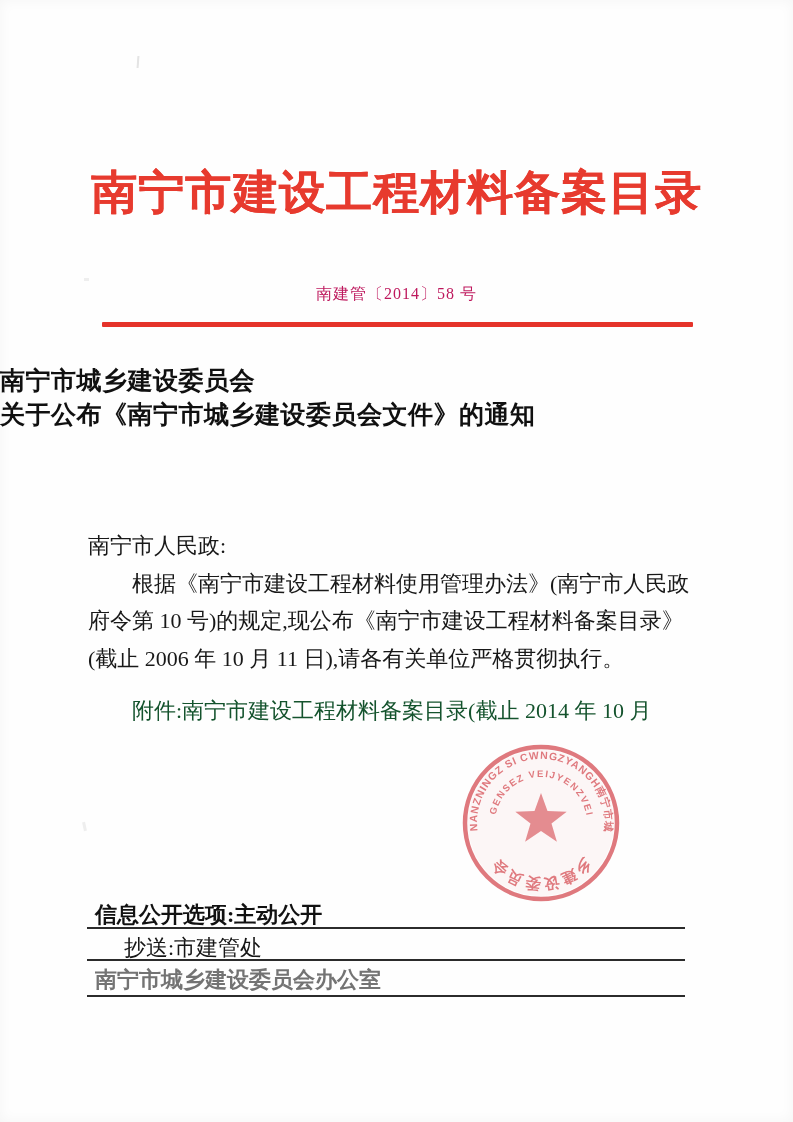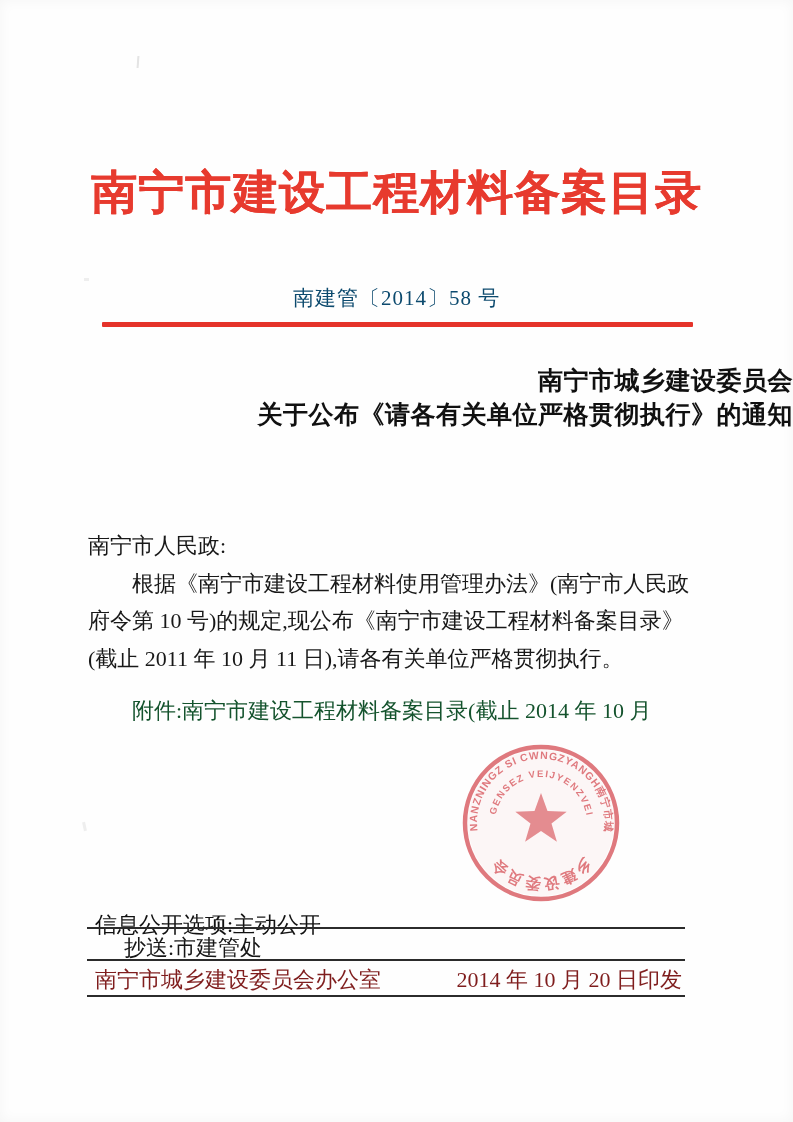--- a/index.html
+++ b/index.html
@@ -15,30 +15,30 @@
   
   .banner-title{
     position:absolute;top:162px;left:0;width:100%;
     text-align:center;
     font-size:46px;font-weight:bold;letter-spacing:1px;
     color:#e73a2e;
     text-shadow:0.5px 0 0 #e73a2e;
   }
   .doc-number{
     position:absolute;top:284px;left:0;width:100%;
-    text-align:center;font-size:21px;letter-spacing:1px;color:#0c4a6e;
+    text-align:center;font-size:16px;letter-spacing:1px;color:#be185d;
   }
   .red-divider{
     position:absolute;top:322px;left:102px;width:591px;height:5px;
     background:#e5332a;border-radius:1px;
   }
   
   .doc-title{
     position:absolute;top:364px;left:0;width:100%;
-    text-align:right;font-size:25px;font-weight:bold;color:#101010;
+    text-align:left;font-size:25px;font-weight:bold;color:#101010;
     line-height:34px;letter-spacing:0.5px;
   }
   .date-note{
     position:absolute;top:466px;left:0;width:100%;
     text-align:center;font-size:20px;letter-spacing:1px;color:#222;
   }
   
   .body-block{
     position:absolute;top:527px;left:88px;width:612px;
     font-size:22px;line-height:37.5px;color:#181818;
@@ -55,33 +55,33 @@
     z-index:1;
   }
   .seal-text{fill:#d95d63;font-family:"Liberation Sans","DejaVu Sans",sans-serif;font-weight:bold;}
   .signature-date{
     position:absolute;left:468px;top:841px;
     font-size:22px;letter-spacing:1.5px;color:#111;z-index:2;
   }
   
   .footer-disclosure{
     position:absolute;left:95px;top:900px;
-    font-size:22px;font-weight:normal;color:#111;z-index:2;margin-top:10px;
+    font-size:22px;font-weight:bold;color:#111;z-index:2;
   }
   .sep{position:absolute;left:87px;width:598px;height:2px;background:#2b2b2b;z-index:2;}
   .sep1{top:927px;}
   .sep2{top:959px;}
   .sep3{top:995px;}
   .footer-cc{
     position:absolute;left:112px;top:933px;font-size:22px;color:#161616;z-index:2;margin-left:12px;
   }
   .footer-office-row{
     position:absolute;left:95px;top:965px;width:587px;
     display:flex;justify-content:space-between;align-items:flex-start;
-    font-size:22px;color:#7f1d1d;z-index:2;
+    font-size:22px;color:#737373;z-index:2;font-weight:bold;
   }
   
   .artifact{position:absolute;background:#c9c9c9;opacity:0.5;}
   .a1{left:137px;top:56px;width:2px;height:12px;transform:rotate(4deg);}
   .a2{left:84px;top:278px;width:5px;height:3px;opacity:0.3;}
   .a3{left:83px;top:822px;width:3px;height:9px;opacity:0.3;transform:rotate(-12deg);}
 </style>
 </head>
 <body>
 
@@ -90,28 +90,28 @@
   <div class="artifact a1"></div>
   <div class="artifact a2"></div>
   <div class="artifact a3"></div>
 
   <div class="banner-title">南宁市建设工程材料备案目录</div>
   <div class="doc-number">南建管〔2014〕58 号</div>
   <div class="red-divider"></div>
 
   <div class="doc-title">
     <div>南宁市城乡建设委员会</div>
-    <div>关于公布《请各有关单位严格贯彻执行》的通知</div>
+    <div>关于公布《南宁市城乡建设委员会文件》的通知</div>
   </div>
 
   <div class="body-block">
     <div>南宁市人民政:</div>
     <div class="indent">根据《南宁市建设工程材料使用管理办法》(南宁市人民政</div>
     <div>府令第 10 号)的规定,现公布《南宁市建设工程材料备案目录》</div>
-    <div>(截止 2011 年 10 月 11 日),请各有关单位严格贯彻执行。</div>
+    <div>(截止 2006 年 10 月 11 日),请各有关单位严格贯彻执行。</div>
   </div>
 
   <div class="attachment-block">
     <div class="indent">附件:南宁市建设工程材料备案目录(截止 2014 年 10 月</div>
   </div>
 
   <svg class="official-seal" viewBox="0 0 176 176" xmlns="http://www.w3.org/2000/svg">
     <circle cx="88" cy="88" r="73" fill="rgba(240,160,160,0.10)"></circle>
     <circle cx="88" cy="88" r="76" fill="none" stroke="#d95d63" stroke-width="4.5"></circle>
     <polygon points="88,58 94.5,76.1 113.7,76.7 98.5,88.4 103.9,106.8 88,96 72.1,106.8 77.5,88.4 62.3,76.7 81.5,76.1" fill="#d95d63" opacity="0.85"></polygon>
@@ -131,17 +131,16 @@
     </text>
   </svg>
 
 
   <div class="footer-disclosure">信息公开选项:主动公开</div>
   <div class="sep sep1"></div>
   <div class="footer-cc">抄送:市建管处</div>
   <div class="sep sep2"></div>
   <div class="footer-office-row">
     <span>南宁市城乡建设委员会办公室</span>
-    <span>2014 年 10 月 20 日印发</span>
   </div>
   <div class="sep sep3"></div>
 
 </div>
 
 </body></html>

